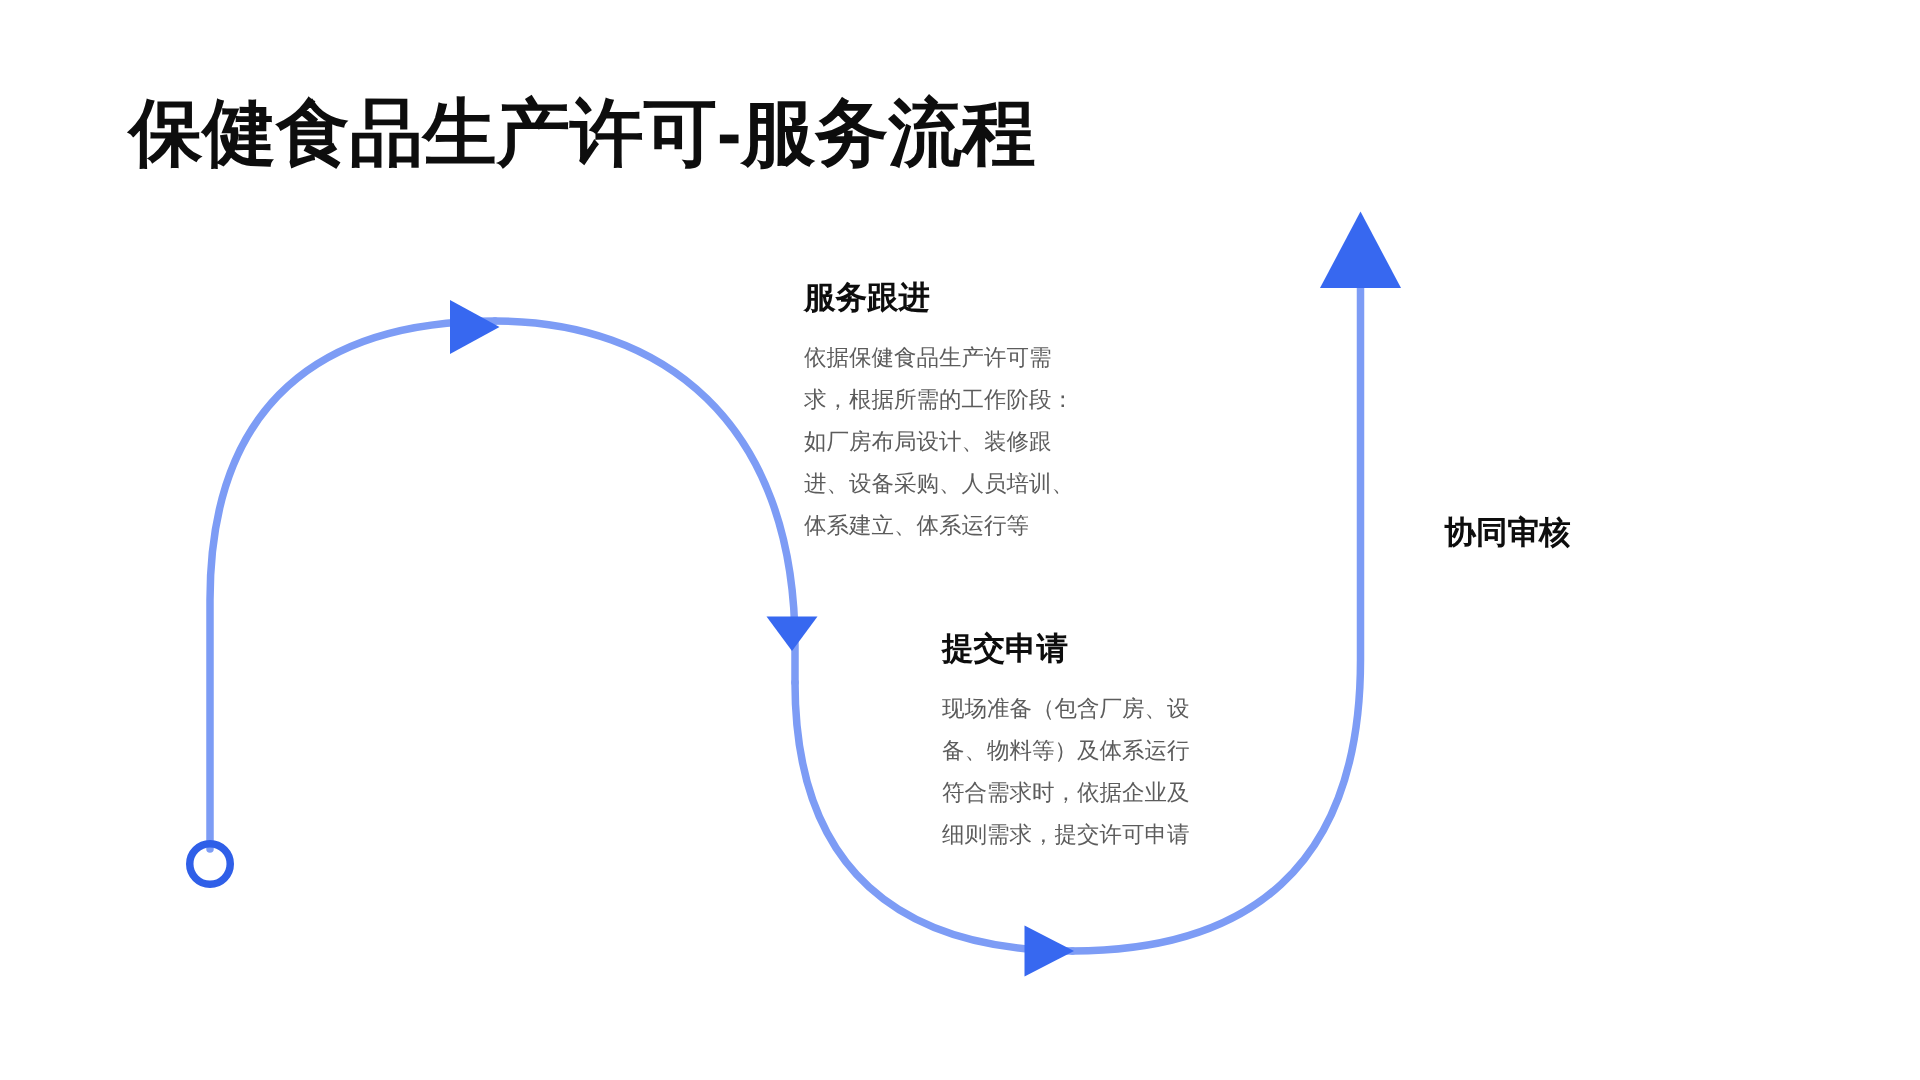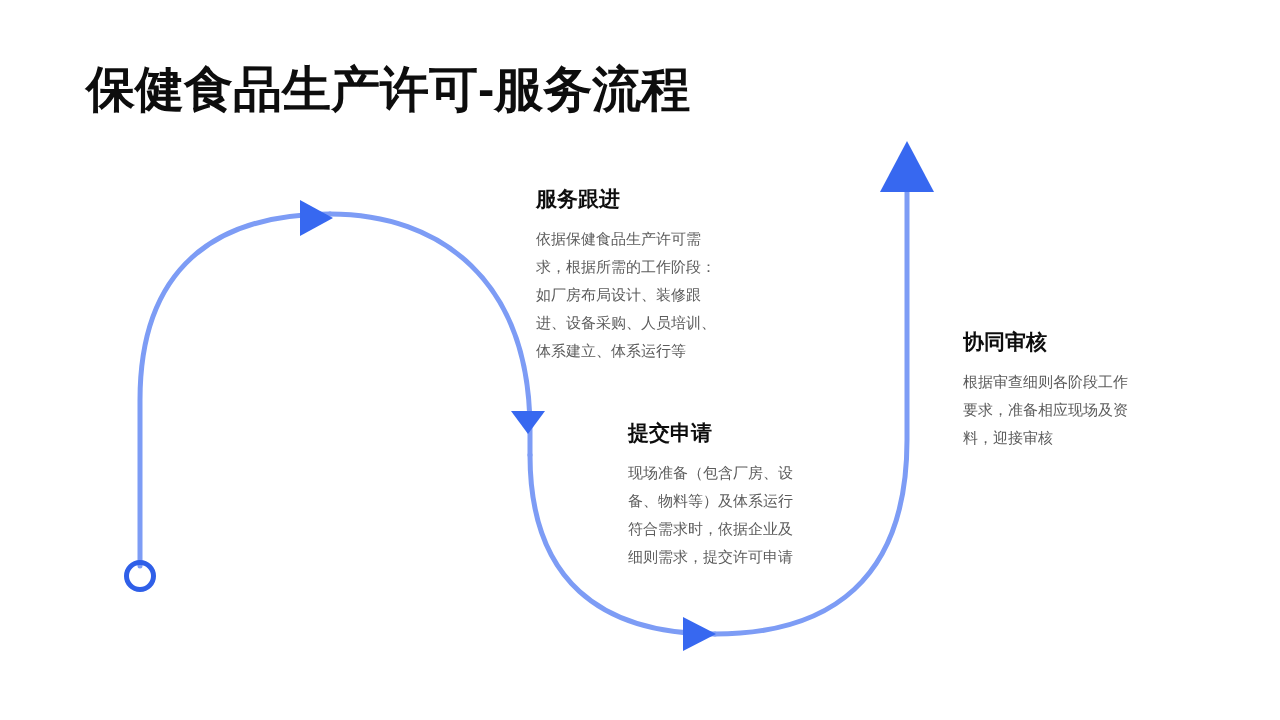--- a/index.html
+++ b/index.html
@@ -56,21 +56,21 @@
     font-family: "Liberation Serif", "DejaVu Serif", serif;
     font-size: 15px;
     line-height: 28px;
     color: #5c5c5c;
     margin: 0;
     white-space: pre-line;
   }
   #step-1 { left: 237px; top: 332px; width: 210px; }
   #step-2 { left: 536px; top: 185px; width: 200px; }
   #step-3 { left: 628px; top: 419px; width: 200px; }
-  #step-4 { left: 963px; top: 328px; width: 212px; }
+  #step-4 { left: 963px; top: 342px; width: 212px; }
 </style>
 </head>
 <body>
 
 <div id="slide">
 
   <div id="page-title">保健食品生产许可-服务流程</div>
 
   <svg id="flow-svg" viewBox="0 0 1280 720">
 
@@ -113,18 +113,15 @@
     <div class="step-title">服务跟进</div>
     <div class="step-body">依据保健食品生产许可需
 求，根据所需的工作阶段：
 如厂房布局设计、装修跟
 进、设备采购、人员培训、
 体系建立、体系运行等</div>
   </div>
 
   <div class="step" id="step-4">
     <div class="step-title">协同审核</div>
-    <div class="step-body">根据审查细则各阶段工作
-要求，准备相应现场及资
-料，迎接审核</div>
   </div>
 
 </div>
 
 </body></html>

